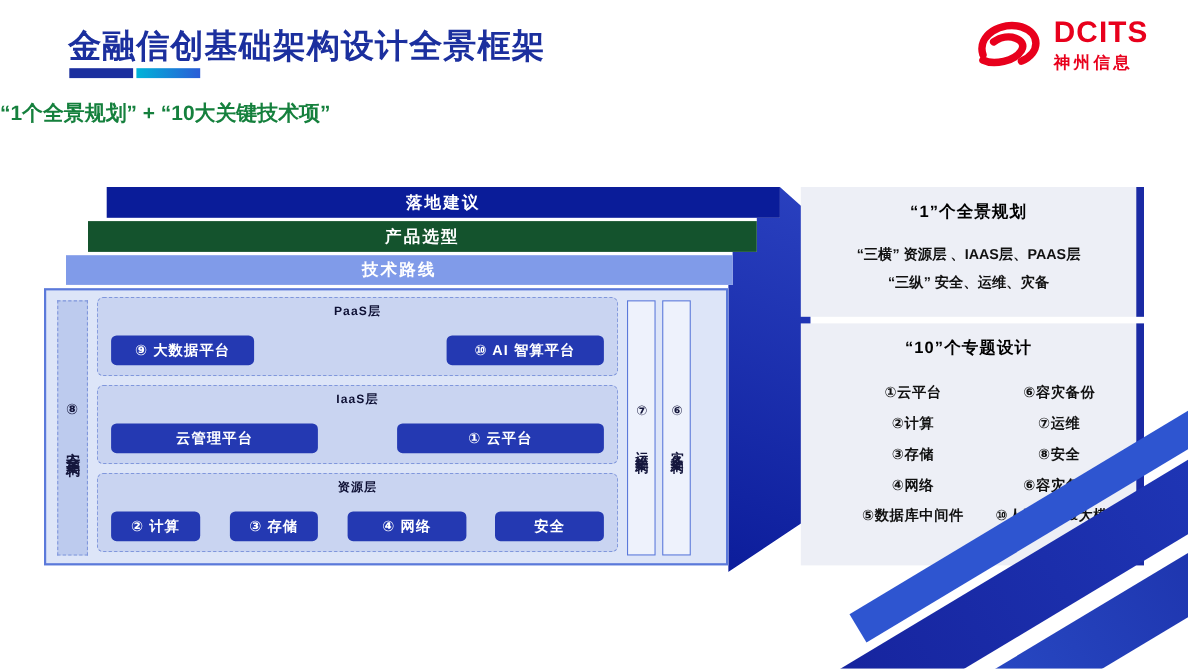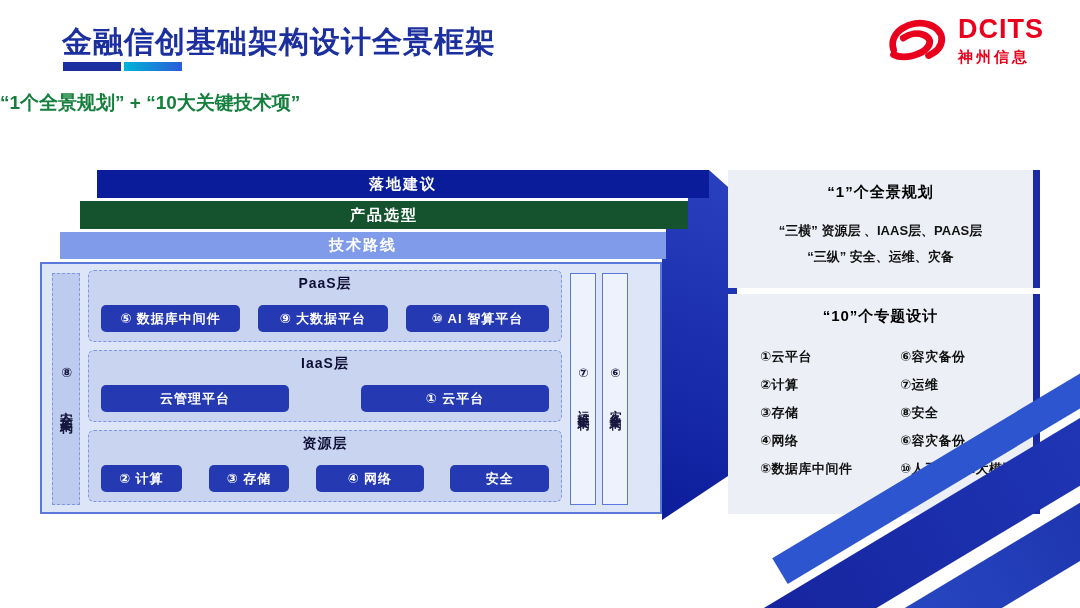--- a/index.html
+++ b/index.html
@@ -38,38 +38,38 @@
   .rail-left { left:10px; top:9px; width:28px; height:232px; background:#bdcbee; border:1px dashed #8097dc; font-size:13px; }
   .rail-right { top:9px; width:26px; height:232px; background:#eef2fc; border:1px solid #5b79da; font-size:12px; }
   .rail-ops { left:528px; }
   .rail-dr  { left:560px; }
 
   .layers { position:absolute; left:46px; top:4px; width:474px; height:244px; }
   .layer { position:absolute; left:0; width:474px; height:72px; background:#c9d4f1;
     border:1px dashed #8097dc; border-radius:6px; }
   .layer-paas { top:2px; } .layer-iaas { top:82px; } .layer-res { top:162px; }
   .layer-title { position:absolute; top:4px; left:0; right:0; text-align:center;
-    font-size:14px; font-weight:bold; color:#0d0f33; letter-spacing:1px; }
+    font-size:11px; font-weight:bold; color:#0d0f33; letter-spacing:1px; }
   .btn-row { position:absolute; left:12px; right:12px; bottom:9px; display:flex; justify-content:space-between; }
   .btn { height:27px; background:#2439b2; border-radius:5px; color:#fff; font-size:13px; font-weight:bold;
     display:flex; align-items:center; justify-content:center; letter-spacing:1px; }
   .w-paas1 { width:31%; } .w-paas2 { width:29%; } .w-paas3 { width:32%; }
   .w-iaas  { width:42%; }
   .w-res1 { width:18%; } .w-res2 { width:18%; } .w-res3 { width:24%; } .w-res4 { width:22%; }
 
   
   .panel { position:absolute; left:728px; width:312px; background:#edeff6; }
   .panel1 { top:170px; height:118px; }
   .panel2 { top:294px; height:220px; }
   .panel-accent { position:absolute; right:0; top:0; bottom:0; width:7px; background:#1a2aa4; }
   .panel-title { position:absolute; top:13px; left:0; right:7px; text-align:center;
     font-size:15px; font-weight:bold; color:#000; letter-spacing:1px; }
   .panel-line { position:absolute; left:0; right:7px; text-align:center; font-size:13px; font-weight:600; color:#111; }
   .pl-1 { top:52px; } .pl-2 { top:78px; }
-  .topic-cols { position:absolute; top:54px; left:32px; right:14px; display:flex; }
+  .topic-cols { position:absolute; top:54px; left:32px; right:14px; display:flex;text-align:center; }
   .topic-col { display:flex; flex-direction:column; }
   .topic-col.c1 { flex:0 0 140px; }
   .topic-col.c2 { flex:1; }
   .topic-item { font-size:13px; font-weight:600; color:#111; margin-bottom:10px; letter-spacing:0.5px; }
 
   
   .stripe { position:absolute; transform:rotate(-31deg); }
   .stripe1 { width:420px; height:30px; right:-90px; bottom:130px; background:#2e55d0; }
   .stripe2 { width:440px; height:58px; right:-100px; bottom:55px; background:linear-gradient(90deg,#16249e,#2038b8); }
   .stripe3 { width:440px; height:50px; right:-110px; bottom:-15px; background:linear-gradient(90deg,#2e55d0,#1b2fa8); }
@@ -105,21 +105,20 @@
     <div class="bar bar2">产品选型</div>
     <div class="bar bar3">技术路线</div>
 
     <div class="mainbox">
       <div class="rail rail-left">⑧ 安全架构</div>
 
       <div class="layers">
         <section class="layer layer-paas">
           <div class="layer-title">PaaS层</div>
           <div class="btn-row">
-            <div class="btn w-paas1">⑤ 数据库中间件</div>
             <div class="btn w-paas2">⑨ 大数据平台</div>
             <div class="btn w-paas3">⑩ AI 智算平台</div>
           </div>
         </section>
 
         <section class="layer layer-iaas">
           <div class="layer-title">IaaS层</div>
           <div class="btn-row">
             <div class="btn w-iaas">云管理平台</div>
             <div class="btn w-iaas">① 云平台</div>

